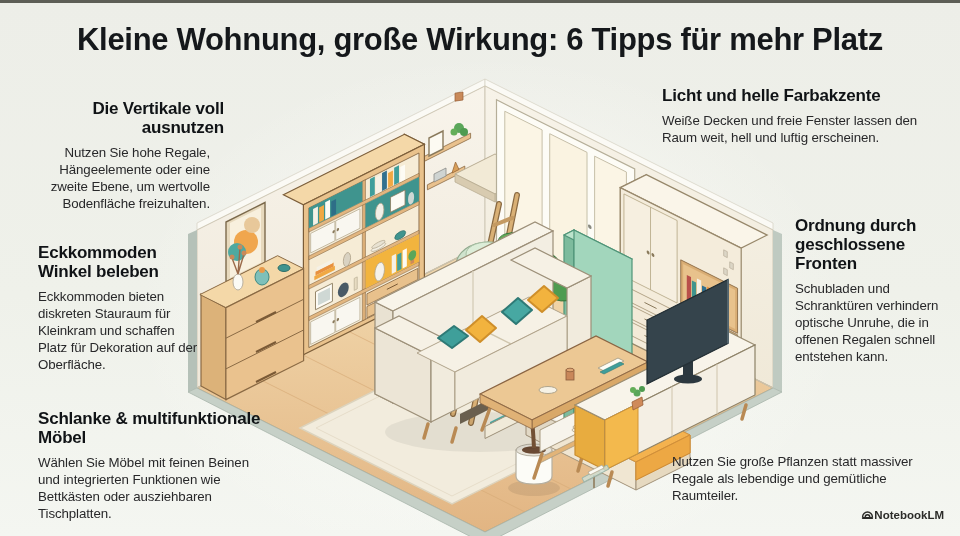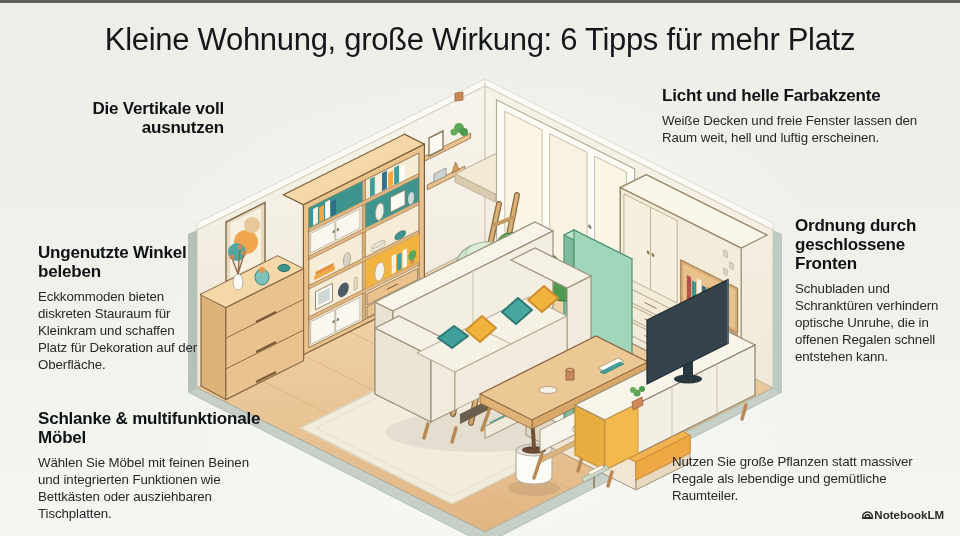--- a/index.html
+++ b/index.html
@@ -6,21 +6,21 @@
   .stage{
     position:relative;width:960px;height:536px;overflow:hidden;
     background:linear-gradient(180deg,#edeee8 0%,#eff1ea 55%,#f4f6f1 100%);
     font-family:"Liberation Sans", sans-serif;color:#222;
   }
   .top-strip{position:absolute;left:0;top:0;width:960px;height:3px;background:#5d5e56;}
   .glow{position:absolute;left:140px;top:60px;width:700px;height:470px;
     background:radial-gradient(ellipse at 50% 55%, rgba(252,252,248,.95) 0%, rgba(252,252,248,0) 72%);}
   .title{
     position:absolute;left:0;top:22px;width:960px;text-align:center;
-    font-size:31px;font-weight:400;letter-spacing:-.3px;color:#15181b;
+    font-size:31px;font-weight:700;letter-spacing:-.3px;color:#15181b;
   }
   .tip{position:absolute;}
   .tip h2{
     margin:0 0 7px 0;font-size:17px;font-weight:700;line-height:1.12;
     color:#101316;letter-spacing:-.2px;
   }
   .tip p{margin:0;font-size:13.3px;line-height:1.28;color:#28282a;letter-spacing:-.1px;}
   .tip-1{left:38px;top:99px;width:186px;text-align:right;}  .tip-1 p{width:172px;}
   .tip-2{left:38px;top:243px;width:150px;} .tip-2 p{width:168px;}
   .tip-3{left:38px;top:409px;width:228px;} .tip-3 p{width:216px;}
@@ -401,23 +401,24 @@
       <g>
         <line x1="444" y1="399" x2="444" y2="412" stroke="#9a8d72" stroke-width="2"></line>
         <polygon points="432,402 457,389 459,393 434,406" fill="#cde1da" fill-opacity="0.8" stroke="#9ab5ab" stroke-width="1"></polygon>
         <polygon points="438,396 452,389 454,392 440,399" fill="#fbfaf4" stroke="#b0a58c" stroke-width="0.8"></polygon>
       </g>
     </g>
   </svg>
 
   <div class="tip tip-1">
     <h2>Die Vertikale voll ausnutzen</h2>
+    <p>Nutzen Sie hohe Regale, Hängeelemente oder eine zweite Ebene, um wertvolle Bodenfläche freizuhalten.</p>
   </div>
   <div class="tip tip-2">
-    <h2>Ungenutzte Winkel beleben</h2>
+    <h2>Eckkommoden Winkel beleben</h2>
     <p>Eckkommoden bieten diskreten Stauraum für Kleinkram und schaffen Platz für Dekoration auf der Oberfläche.</p>
   </div>
   <div class="tip tip-3">
     <h2>Schlanke &amp; multifunktionale Möbel</h2>
     <p>Wählen Sie Möbel mit feinen Beinen und integrierten Funktionen wie Bettkästen oder ausziehbaren Tischplatten.</p>
   </div>
   <div class="tip tip-4">
     <h2>Licht und helle Farbakzente</h2>
     <p>Weiße Decken und freie Fenster lassen den Raum weit, hell und luftig erscheinen.</p>
   </div>

